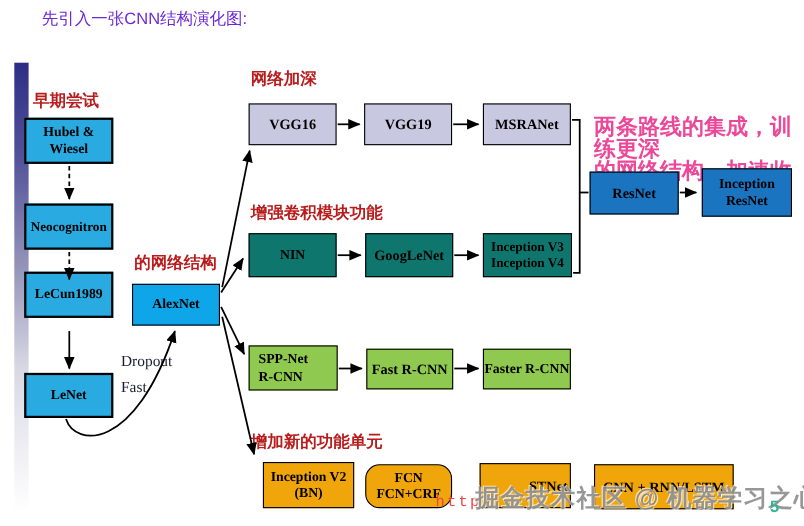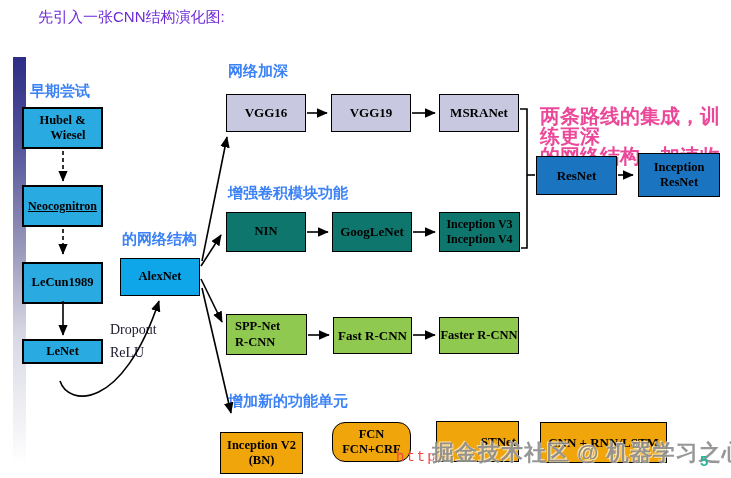--- a/index.html
+++ b/index.html
@@ -9,21 +9,21 @@
   }
   .title{
     position:absolute;left:38px;top:8px;font-size:15px;color:#6d28d9;
     font-family:"Liberation Sans",sans-serif;white-space:nowrap;
   }
   .gradbar{
     position:absolute;left:13px;top:57px;width:13px;height:408px;
     background:linear-gradient(to bottom,#2d2d86 0%,#54549b 22%,#9b9bbd 48%,#d8d8e4 68%,rgba(255,255,255,0) 100%);
   }
   .seclabel{
-    position:absolute;font-size:15px;font-weight:bold;color:#3b82f6;white-space:nowrap;
+    position:absolute;font-size:15px;font-weight:bold;color:#b91c1c;white-space:nowrap;
     font-family:"Liberation Sans",sans-serif;
   }
   .note{
     position:absolute;left:540px;top:106px;width:190px;font-size:20px;font-weight:bold;
     color:#ec4899;line-height:20px;font-family:"Liberation Sans",sans-serif;white-space:pre-line;
   }
   .node{
     position:absolute;box-sizing:border-box;border:1.5px solid #000;
     display:flex;align-items:center;justify-content:center;text-align:center;
     font-family:"Liberation Serif",serif;font-weight:bold;font-size:12.5px;line-height:1.22;
@@ -70,27 +70,27 @@
   <div class="seclabel" style="left:30px;top:82px;">早期尝试</div>
   <div class="seclabel" style="left:122px;top:230px;">的网络结构</div>
   <div class="seclabel" style="left:228px;top:62px;">网络加深</div>
   <div class="seclabel" style="left:228px;top:184px;">增强卷积模块功能</div>
   <div class="seclabel" style="left:228px;top:392px;">增加新的功能单元</div>
 
   <div class="note">两条路线的集成，训练更深
 的网络结构，加速收敛</div>
 
   <div class="ann" style="left:110px;top:322px;">Dropout</div>
-  <div class="ann" style="left:110px;top:345px;">ReLU</div>
+  <div class="ann" style="left:110px;top:345px;">Fast</div>
 
-  <div class="node cyan" style="left:22px;top:107px;width:81px;height:42px;text-align:right;">Hubel &amp;
+  <div class="node cyan" style="left:22px;top:107px;width:81px;height:42px;">Hubel &amp;
 Wiesel</div>
-  <div class="node cyan" style="left:22px;top:185px;width:81px;height:42px;font-size:12px;text-decoration:underline;">Neocognitron</div>
-  <div class="node cyan" style="left:22px;top:262px;width:81px;height:42px;">LeCun1989</div>
-  <div class="node cyan" style="left:22px;top:339px;width:81px;height:25px;text-align:center;">LeNet</div>
+  <div class="node cyan" style="left:22px;top:185px;width:81px;height:42px;font-size:12px;">Neocognitron</div>
+  <div class="node cyan" style="left:22px;top:247px;width:81px;height:42px;">LeCun1989</div>
+  <div class="node cyan" style="left:22px;top:339px;width:81px;height:41px;text-align:center;">LeNet</div>
 
   <div class="node red" style="left:120px;top:258px;width:80px;height:38px;">AlexNet</div>
 
   <div class="node lav" style="left:226px;top:94px;width:80px;height:38px;font-size:13px;">VGG16</div>
   <div class="node lav" style="left:331px;top:94px;width:80px;height:38px;font-size:13px;">VGG19</div>
   <div class="node lav" style="left:439px;top:94px;width:80px;height:38px;font-size:13px;">MSRANet</div>
 
   <div class="node blu" style="left:536px;top:156px;width:81px;height:39px;font-size:13px;">ResNet</div>
   <div class="node blu" style="left:638px;top:153px;width:82px;height:44px;">Inception
 ResNet</div>
@@ -98,21 +98,21 @@
   <div class="node grn" style="left:226px;top:212px;width:80px;height:40px;">NIN</div>
   <div class="node grn" style="left:332px;top:212px;width:80px;height:40px;font-size:13px;">GoogLeNet</div>
   <div class="node grn" style="left:439px;top:212px;width:81px;height:40px;font-size:12px;">Inception V3
 Inception V4</div>
 
   <div class="node ygr leftalign" style="left:226px;top:314px;width:81px;height:41px;">SPP-Net
 R-CNN</div>
   <div class="node ygr" style="left:439px;top:317px;width:80px;height:37px;font-size:12.5px;">Faster R-CNN</div>
   <div class="node ygr" style="left:333px;top:317px;width:79px;height:37px;font-size:13px;">Fast R-CNN</div>
 
-  <div class="node amb" style="left:220px;top:420px;width:83px;height:42px;margin-top:12px;">Inception V2
+  <div class="node amb" style="left:239px;top:420px;width:83px;height:42px;">Inception V2
 (BN)</div>
   <div class="node amb" style="left:332px;top:422px;width:79px;height:40px;border-radius:13px;">FCN
 FCN+CRF</div>
   <div class="node amb" style="left:436px;top:421px;width:83px;height:41px;font-size:13px;padding-left:42px;">STNet</div>
   <div class="node amb" style="left:540px;top:422px;width:127px;height:41px;font-size:13px;">CNN + RNN/LSTM</div>
 
   <svg class="overlay" width="731" height="478" viewBox="0 0 731 478">
     <defs>
       <marker id="ah" markerWidth="9" markerHeight="8" refX="6.5" refY="3" orient="auto">
         <path d="M0,0 L7,3 L0,6 z" fill="#000"></path>

